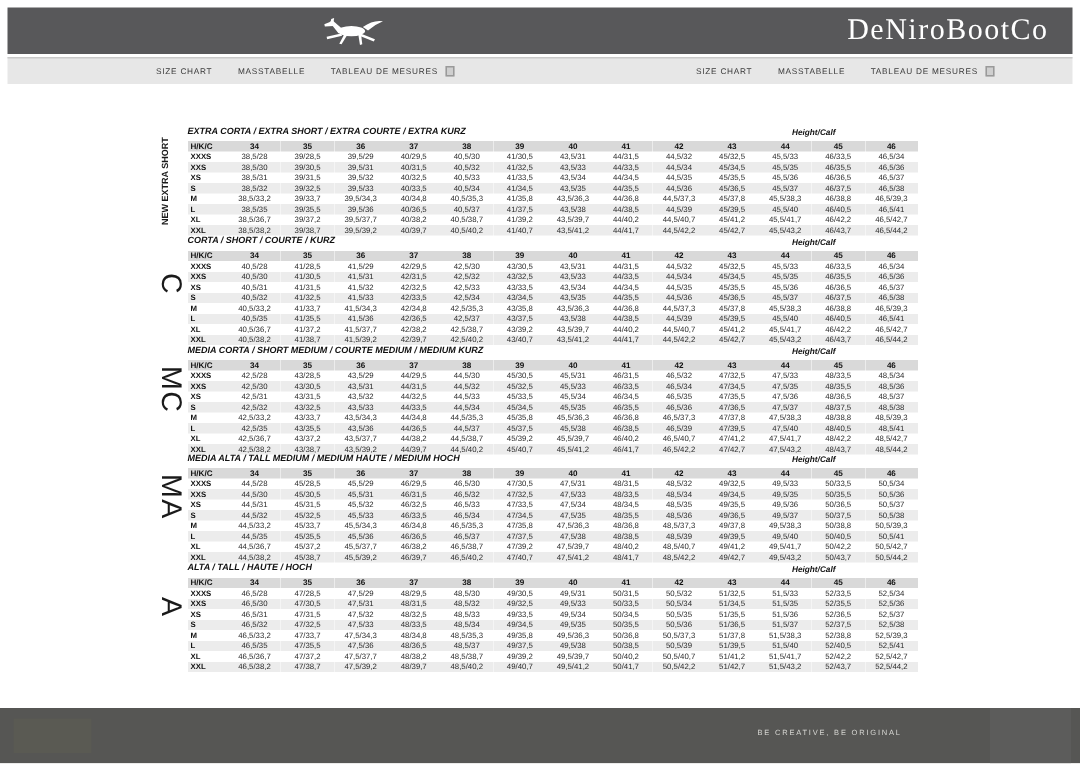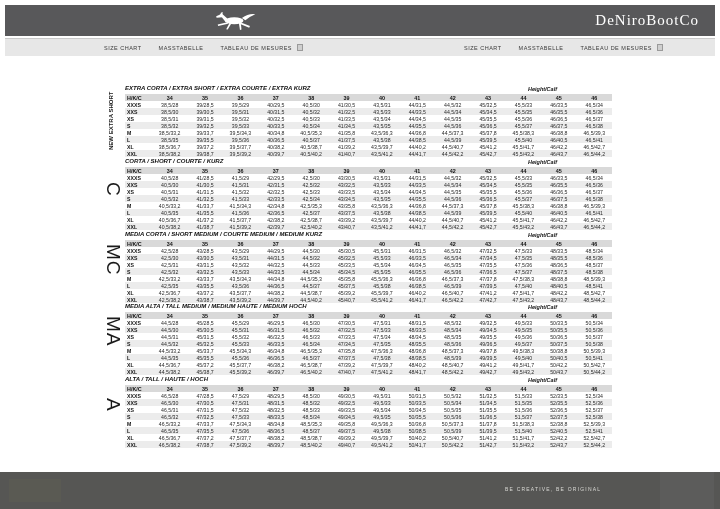--- a/index.html
+++ b/index.html
@@ -3,21 +3,21 @@
 <meta charset="utf-8">
 <style>
   html,body{margin:0;padding:0;background:#fff;}
   .page{position:relative;width:720px;height:509px;background:#fff;overflow:hidden;
         font-family:"Liberation Sans",sans-serif;color:#222;}
 
   
   .topbar{position:absolute;left:5px;right:5px;top:5px;height:31px;background:#58585a;}
   .horse{position:absolute;left:199px;top:5px;width:62px;height:23px;}
   .brand{position:absolute;right:16px;top:0;height:31px;line-height:31px;
-         font-family:"Liberation Serif",serif;font-size:15px;color:#ffffff;letter-spacing:1px;}
+         font-family:"Liberation Serif",serif;font-size:20px;color:#ffffff;letter-spacing:1px;}
 
   
   .navbar{position:absolute;left:5px;right:5px;top:38px;height:17px;background:#e7e7e7;
           border-top:1px solid #c9c9c9;}
   .nav-group{position:absolute;top:0;height:17px;display:flex;align-items:center;gap:17px;}
   .nav-group.left{left:99px;}
   .nav-group.right{left:459px;}
   .nav-item{font-size:5.5px;letter-spacing:0.5px;color:#3a3a3a;cursor:pointer;white-space:nowrap;}
   .nav-flag{width:4px;height:5px;background:#cfcfcf;border:0.5px solid #9a9a9a;margin-left:-12px;}
 

